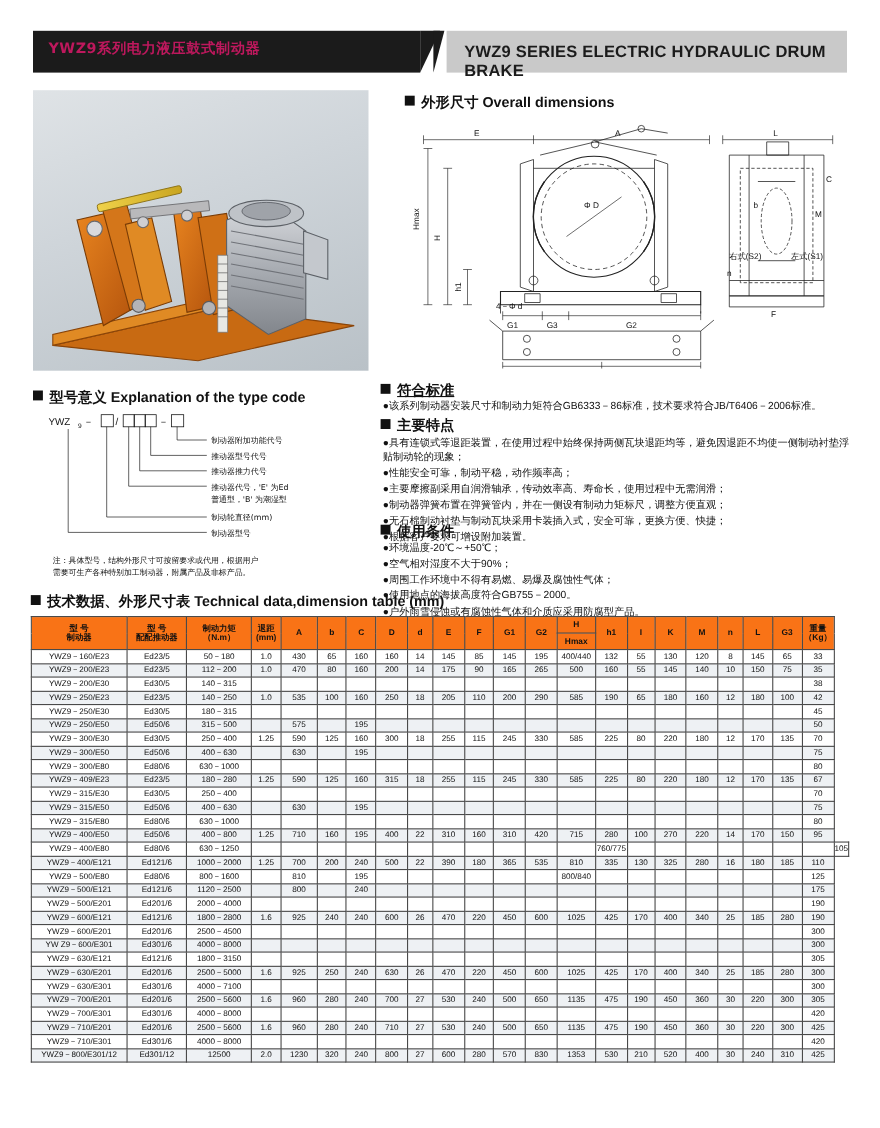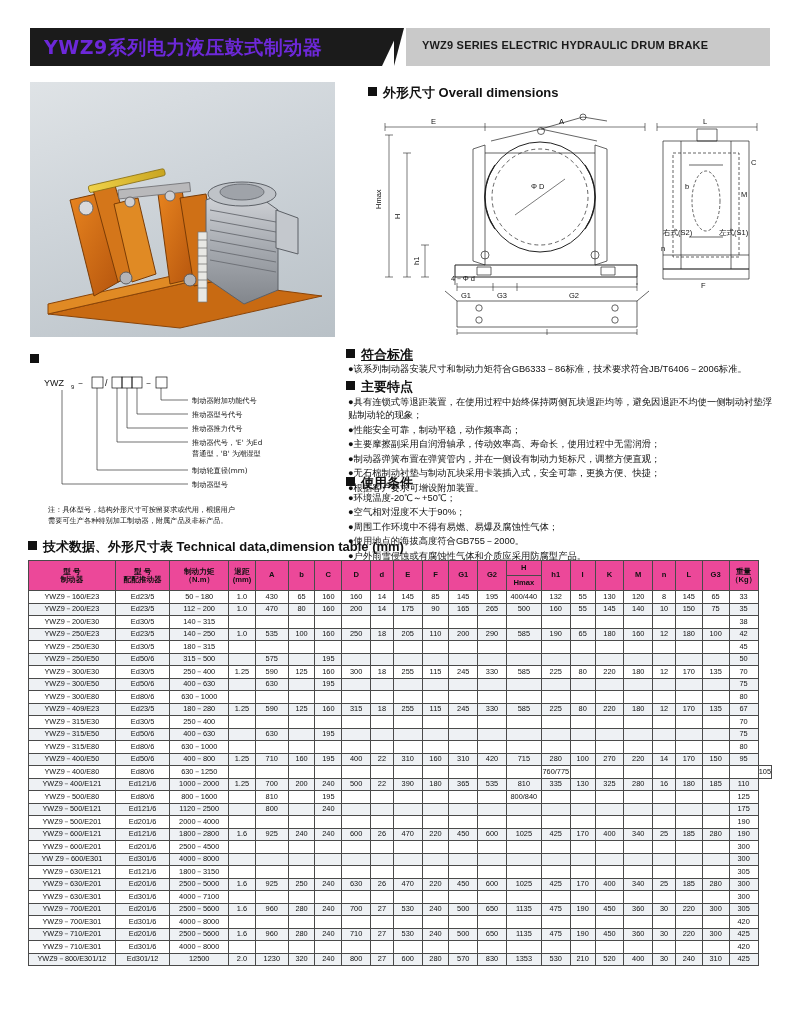--- a/index.html
+++ b/index.html
@@ -29,26 +29,26 @@
     position:absolute;left:364px;top:0;width:0;height:0;
     border-left:10px solid #1b1b1b;
     border-bottom:38px solid transparent;
   }
   .hdr-gray{
     position:absolute;left:376px;top:0;width:364px;height:38px;
     background:#c9c9c9;
   }
   .hdr-title-cn{
     position:absolute;left:14px;top:7px;
-    color:#6d28d9;font-size:19px;font-weight:bold;letter-spacing:.5px;
+    color:#be185d;font-size:13px;font-weight:bold;letter-spacing:.5px;
     font-family:"DejaVu Sans", sans-serif;
   }
   .hdr-title-en{
     position:absolute;left:392px;top:11px;
-    color:#1b1b1b;font-size:11px;font-weight:bold;letter-spacing:.2px;
+    color:#1b1b1b;font-size:15px;font-weight:bold;letter-spacing:.2px;
   }
 
   
   .photo{
     position:absolute;left:30px;top:82px;width:305px;height:255px;
     background:linear-gradient(160deg,#dfe3e6 0%,#cfd5da 40%,#b9c1c7 100%);
     overflow:hidden;
   }
   .photo svg{display:block;}
 
@@ -89,21 +89,21 @@
   }
   table.tech th, table.tech td{
     border:1px solid #4a4a4a;
     text-align:center;
     padding:0;
     height:11.5px;
     line-height:1.1;
     color:#111;
   }
   table.tech thead th{
-    background:#ec4899;
+    background:#f97316;
     font-weight:bold;
     font-size:7.6px;
     height:14px;
   }
   table.tech td.model{
     text-align:center;
     white-space:nowrap;
     font-size:7.3px;
   }
   table.tech tbody tr:nth-child(even) td{background:#eef1f4;}
@@ -302,21 +302,21 @@
     <text x="356" y="183">F</text>
     <text x="340" y="84">b</text>
     <text x="316" y="146">n</text>
     <text x="318" y="130">右式(S2)</text>
     <text x="374" y="130">左式(S1)</text>
   </g>
 </svg>
 </div>
 
 <div class="sec" style="left:30px;top:352px;">
-  <span class="sq"></span>
+  <span class="sq"></span><span>型号意义 Explanation of the type code</span>
 </div>
 
 <div class="typecode">
   <svg width="300" height="172" viewBox="0 0 300 172">
     <g font-family="Liberation Sans, sans-serif" font-size="9" fill="#111">
       <text x="2" y="14">YWZ</text>
       <text x="29" y="17" font-size="6">9</text>
       <text x="34" y="14">－</text>
     </g>
     <g stroke="#111" fill="none" stroke-width="0.7">

